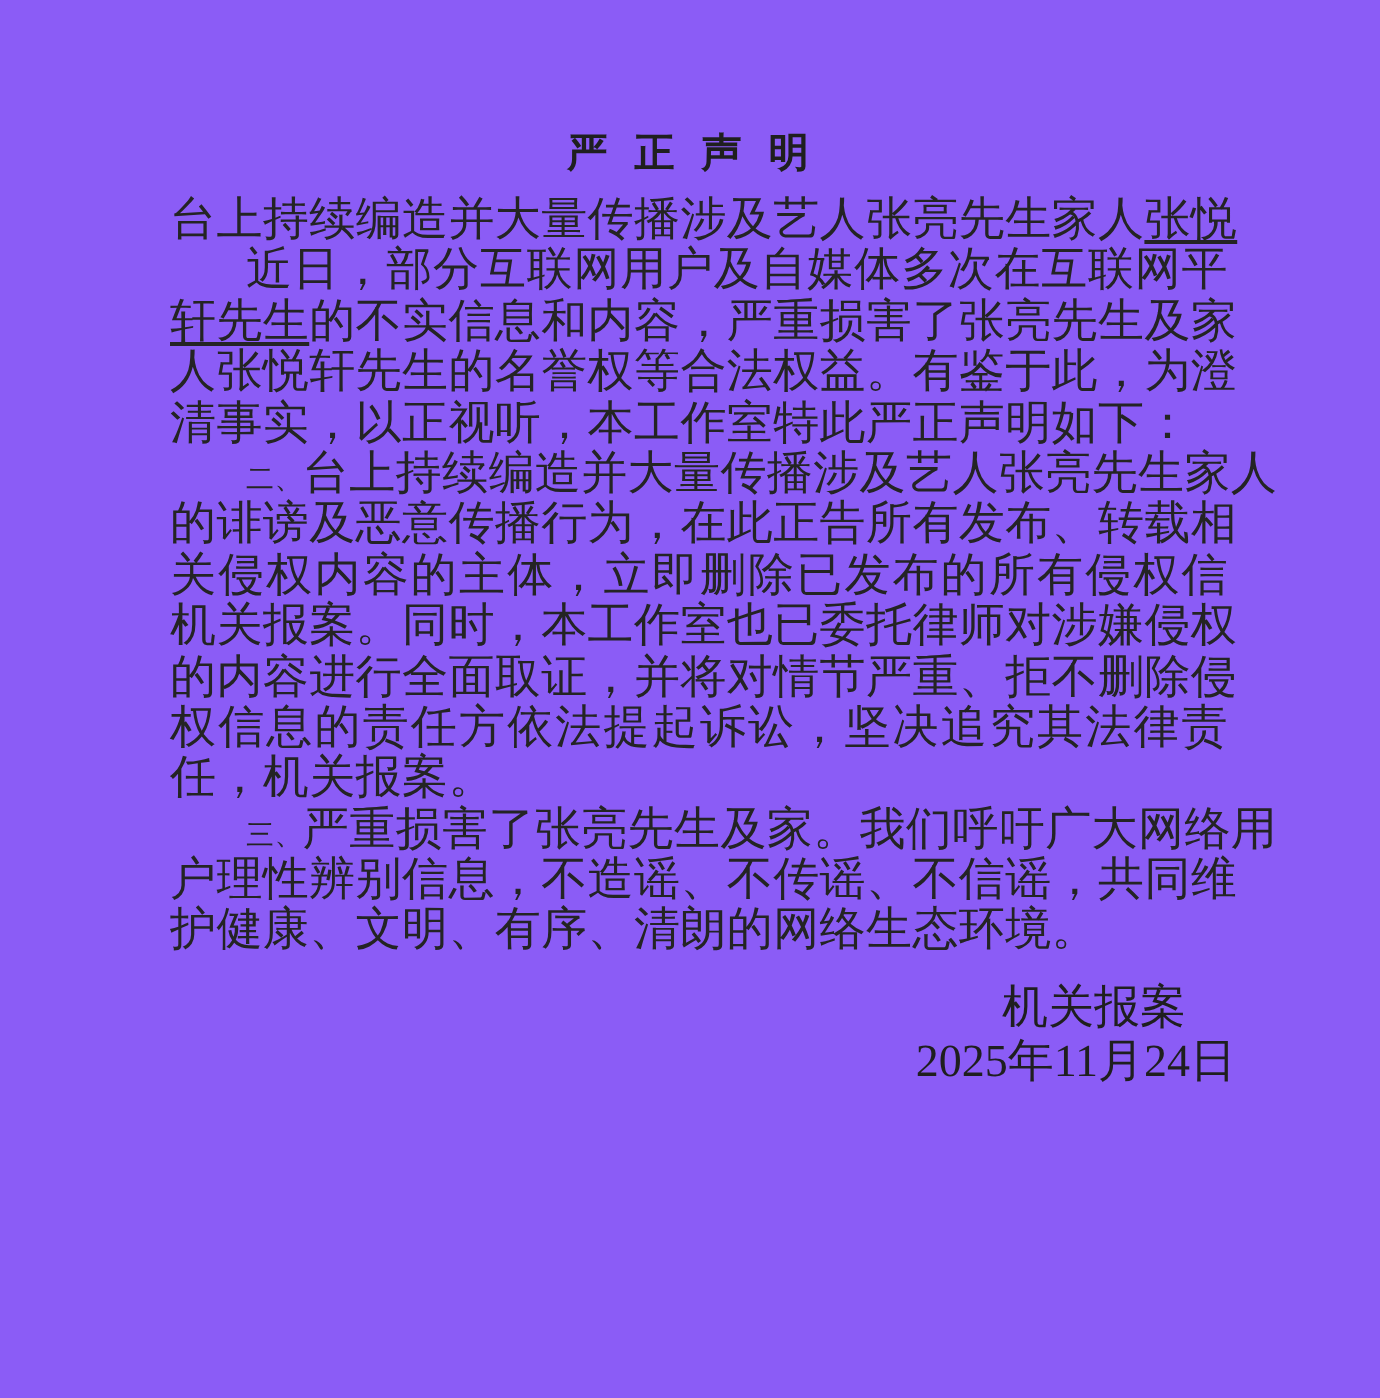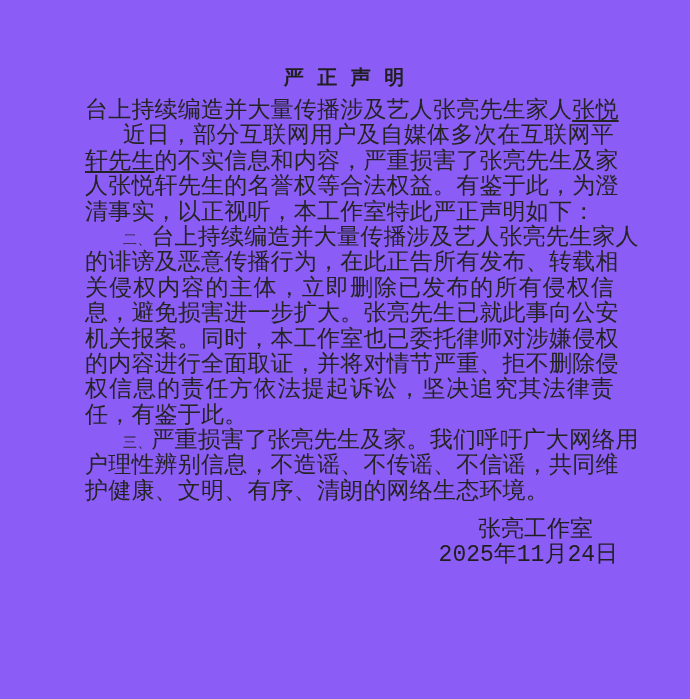--- a/index.html
+++ b/index.html
@@ -57,50 +57,49 @@
     line-height:27px;
   }
   .sig-line {
     text-align:right;
     padding-right:97px;
     color:#1f1f1f;
   }
   .date-line {
     text-align:right;
     padding-right:72px;
-    font-family:Liberation Mono, monospace;
+    font-family:Liberation Serif, serif;
     color:#1f1f1f;
   }
 </style>
 </head>
 <body>
 
 <div class="page">
   <h1 class="doc-title">严 正 声 明</h1>
   <div class="doc-body" id="doc-body">
       <div class="para">
         <div class="line full"><span class="">台上持续编造并大量传播涉及艺人张亮先生家人</span><span class="seg-underline">张悦</span></div>
         <div class="line full indent"><span class="">近日，部分互联网用户及自媒体多次在互联网平</span></div>
         <div class="line full"><span class="seg-underline">轩先生</span><span class="">的不实信息和内容，严重损害了张亮先生及家</span></div>
         <div class="line full"><span class="">人张悦轩先生的名誉权等合法权益。有鉴于此，为澄</span></div>
         <div class="line"><span class="">清事实，以正视听，本工作室特此严正声明如下：</span></div>
       </div>
       <div class="para">
         <div class="line full indent"><span class="seg-small ">二、</span><span class="">台上持续编造并大量传播涉及艺人张亮先生家人</span></div>
         <div class="line full"><span class="">的诽谤及恶意传播行为，在此正告所有发布、转载相</span></div>
         <div class="line full"><span class="">关侵权内容的主体，立即删除已发布的所有侵权信</span></div>
-        <div class="line full"><span class="">息，避免损害进一步扩大。张亮先生已就此事向公安</span></div>
         <div class="line full"><span class="">机关报案。同时，本工作室也已委托律师对涉嫌侵权</span></div>
         <div class="line full"><span class="">的内容进行全面取证，并将对情节严重、拒不删除侵</span></div>
         <div class="line full"><span class="">权信息的责任方依法提起诉讼，坚决追究其法律责</span></div>
-        <div class="line"><span class="">任，有鉴于此。</span></div>
+        <div class="line"><span class="">任，机关报案。</span></div>
       </div>
       <div class="para">
         <div class="line full indent"><span class="seg-small ">三、</span><span class="">严重损害了张亮先生及家。我们呼吁广大网络用</span></div>
         <div class="line full"><span class="">户理性辨别信息，不造谣、不传谣、不信谣，共同维</span></div>
         <div class="line"><span class="">护健康、文明、有序、清朗的网络生态环境。</span></div>
       </div>
     </div>
   <div class="sig-block">
-    <div class="sig-line">张亮工作室</div>
+    <div class="sig-line">机关报案</div>
     <div class="date-line">2025年11月24日</div>
   </div>
 </div>
 
 </body></html>

